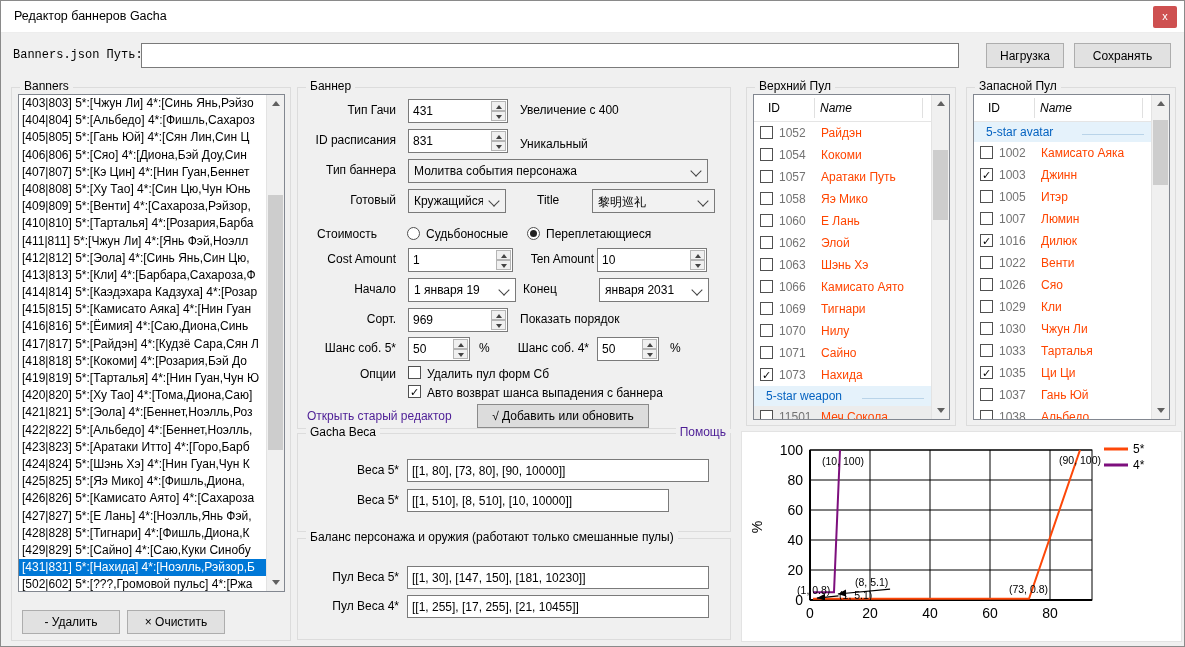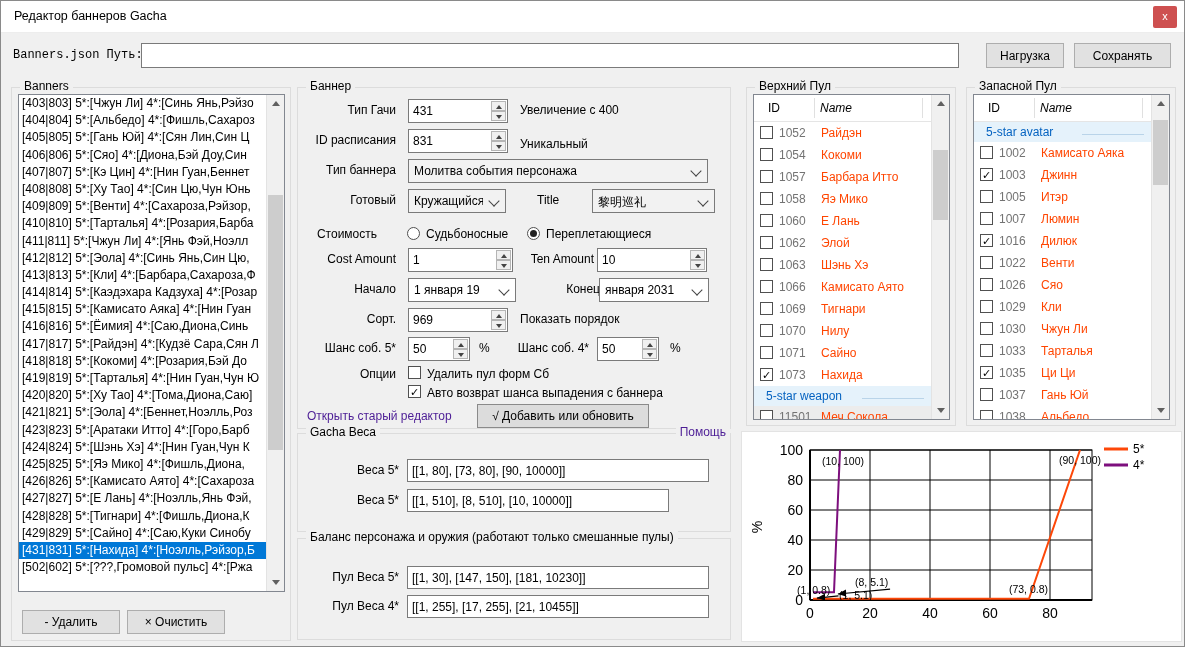--- a/index.html
+++ b/index.html
@@ -96,20 +96,21 @@
         <div class="lb-item">[412|812] 5*:[Эола] 4*:[Синь Янь,Син Цю,</div>
         <div class="lb-item">[413|813] 5*:[Кли] 4*:[Барбара,Сахароза,Ф</div>
         <div class="lb-item">[414|814] 5*:[Каэдэхара Кадзуха] 4*:[Розар</div>
         <div class="lb-item">[415|815] 5*:[Камисато Аяка] 4*:[Нин Гуан</div>
         <div class="lb-item">[416|816] 5*:[Ёимия] 4*:[Саю,Диона,Синь</div>
         <div class="lb-item">[417|817] 5*:[Райдэн] 4*:[Кудзё Сара,Сян Л</div>
         <div class="lb-item">[418|818] 5*:[Кокоми] 4*:[Розария,Бэй До</div>
         <div class="lb-item">[419|819] 5*:[Тарталья] 4*:[Нин Гуан,Чун Ю</div>
         <div class="lb-item">[420|820] 5*:[Ху Тао] 4*:[Тома,Диона,Саю]</div>
         <div class="lb-item">[421|821] 5*:[Эола] 4*:[Беннет,Ноэлль,Роз</div>
+        <div class="lb-item">[422|822] 5*:[Альбедо] 4*:[Беннет,Ноэлль,</div>
         <div class="lb-item">[423|823] 5*:[Аратаки Итто] 4*:[Горо,Барб</div>
         <div class="lb-item">[424|824] 5*:[Шэнь Хэ] 4*:[Нин Гуан,Чун К</div>
         <div class="lb-item">[425|825] 5*:[Яэ Мико] 4*:[Фишль,Диона,</div>
         <div class="lb-item">[426|826] 5*:[Камисато Аято] 4*:[Сахароза</div>
         <div class="lb-item">[427|827] 5*:[Е Лань] 4*:[Ноэлль,Янь Фэй,</div>
         <div class="lb-item">[428|828] 5*:[Тигнари] 4*:[Фишль,Диона,К</div>
         <div class="lb-item">[429|829] 5*:[Сайно] 4*:[Саю,Куки Синобу</div>
         <div class="lb-item sel">[431|831] 5*:[Нахида] 4*:[Ноэлль,Рэйзор,Б</div>
         <div class="lb-item">[502|602] 5*:[???,Громовой пульс] 4*:[Ржа</div>
         <div class="vscroll">
@@ -183,21 +184,21 @@
           <span class="spin-up"></span>
           <span class="spin-down"></span>
         </span>
     </div>
 
     <span class="lbl" style="left:0;top:194px;width:98px;text-align:right;">Начало</span>
     <div class="combo white" style="left:110px;top:190px;width:108px;">
       <span class="combo-val">1  января  19</span>
       <span class="chev"></span>
     </div>
-    <span class="lbl" style="left:242px;top:194px;width:60px;text-align:right;">Конец</span>
+    <span class="lbl" style="left:225px;top:194px;width:60px;text-align:left;">Конец</span>
     <div class="combo white" style="left:301px;top:190px;width:110px;">
       <span class="combo-val">января  2031</span>
       <span class="chev"></span>
     </div>
 
     <span class="lbl" style="left:0;top:224px;width:98px;text-align:right;">Сорт.</span>
     <div class="spin" style="left:110px;top:220px;width:100px;">
       <span class="spin-val">969</span>
       <span class="spin-btns">
           <span class="spin-up"></span>
@@ -268,21 +269,21 @@
             <span class="pool-name">Райдэн</span>
           </div>
           <div class="pool-row">
             <span class="check"></span>
             <span class="pool-id">1054</span>
             <span class="pool-name">Кокоми</span>
           </div>
           <div class="pool-row">
             <span class="check"></span>
             <span class="pool-id">1057</span>
-            <span class="pool-name">Барбара Итто</span>
+            <span class="pool-name">Аратаки Путь</span>
           </div>
           <div class="pool-row">
             <span class="check"></span>
             <span class="pool-id">1058</span>
             <span class="pool-name">Яэ Мико</span>
           </div>
           <div class="pool-row">
             <span class="check"></span>
             <span class="pool-id">1060</span>
             <span class="pool-name">Е Лань</span>

